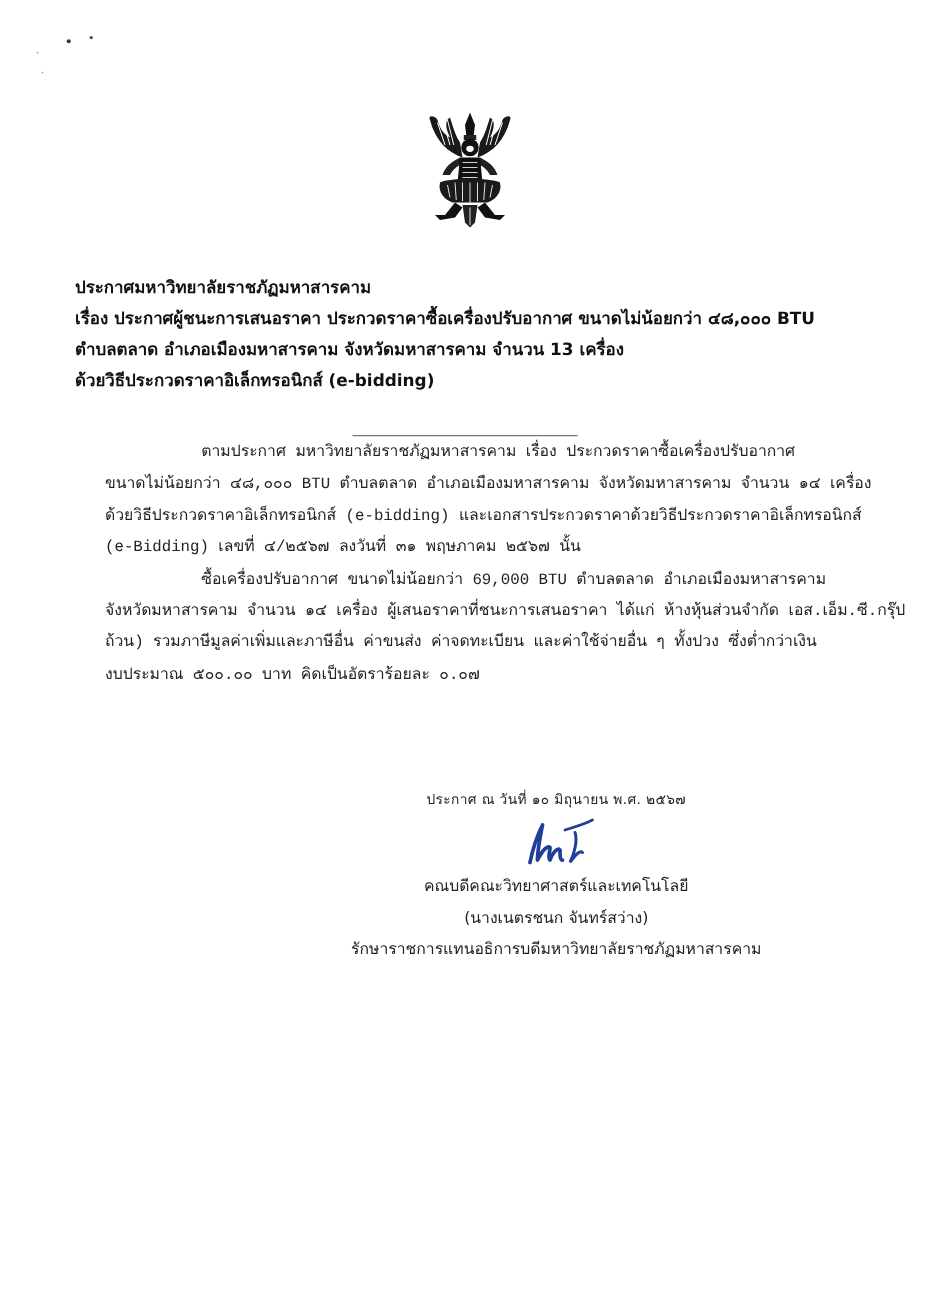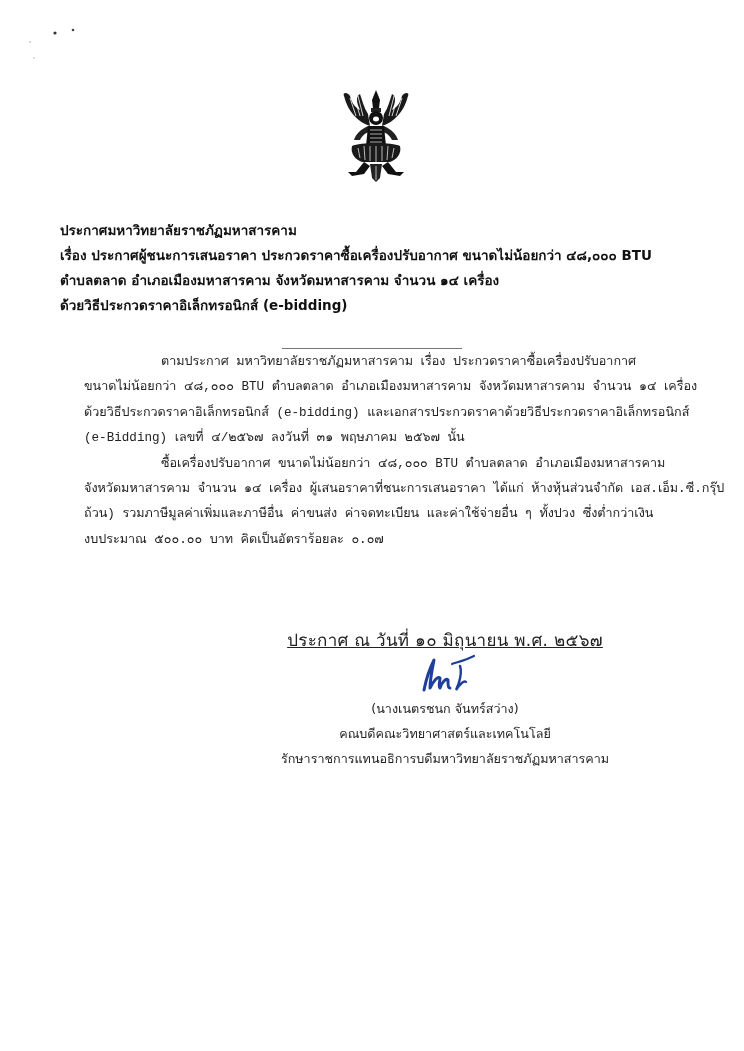--- a/index.html
+++ b/index.html
@@ -8,21 +8,21 @@
   .specks { position:absolute; left:0; top:0; }
   .garuda { position:absolute; left:330px; top:86px; width:92px; height:98px; }
   .title-block { position:absolute; left:60px; width:624px; top:218px; text-align:left; }
   .title-line { font-size:13.5px; font-weight:bold; line-height:25px; white-space:nowrap; color:#111; }
   .rule { position:absolute; left:282px; top:348px; width:180px; height:1px; background:#777; }
   .body-block { position:absolute; left:84px; top:350px; width:602px;font-family:Liberation Mono, monospace; }
   .p-line { font-size:12.6px; line-height:25.4px; white-space:nowrap; color:#222; }
   .indent { padding-left:77px; }
   .just { text-align:justify; text-align-last:justify; }
   .sign-block { position:absolute; left:260px; width:370px; top:628px; text-align:center; }
-  .date-line { font-size:17px; line-height:24px; letter-spacing:0.3px; color:#222;text-decoration:underline; }
+  .date-line { font-size:11px; line-height:24px; letter-spacing:0.3px; color:#222; }
   .signature { display:block; margin:0 auto; width:70px; height:44px; }
   .sig-line { font-size:12.6px; line-height:25px; color:#222; white-space:nowrap; }
 </style>
 </head>
 <body>
 
 <svg class="specks" width="120" height="80">
   <circle cx="55" cy="33" r="1.6" fill="#333"></circle>
   <circle cx="73" cy="30" r="1.3" fill="#444"></circle>
   <circle cx="30" cy="42" r="0.7" fill="#999"></circle>
@@ -55,44 +55,44 @@
   <path d="M34 76 L26 86 L18 86 L22 90 L34 88 L40 80 Z" fill="#111"></path>
   <path d="M58 76 L66 86 L74 86 L70 90 L58 88 L52 80 Z" fill="#111"></path>
 
   <path d="M40 78 L52 78 L50 92 L46 96 L42 92 Z" fill="#222"></path>
   <path d="M46 80 L46 94" stroke="#fff" stroke-width="0.7"></path>
 </svg>
 
 <div class="title-block">
   <div class="title-line">ประกาศมหาวิทยาลัยราชภัฏมหาสารคาม</div>
   <div class="title-line">เรื่อง ประกาศผู้ชนะการเสนอราคา ประกวดราคาซื้อเครื่องปรับอากาศ ขนาดไม่น้อยกว่า ๔๘,๐๐๐ BTU</div>
-  <div class="title-line">ตำบลตลาด อำเภอเมืองมหาสารคาม จังหวัดมหาสารคาม จำนวน ๑๔ เครื่อง</div>
+  <div class="title-line">ตำบลตลาด อำเภอเมืองมหาสารคาม จังหวัดมหาสารคาม จำนวน 13 เครื่อง</div>
   <div class="title-line">ด้วยวิธีประกวดราคาอิเล็กทรอนิกส์ (e-bidding)</div>
 </div>
 
 <div class="rule"></div>
 
 <div class="body-block">
   <div>
     <div class="p-line indent">ตามประกาศ มหาวิทยาลัยราชภัฏมหาสารคาม เรื่อง ประกวดราคาซื้อเครื่องปรับอากาศ</div>
     <div class="p-line just">ขนาดไม่น้อยกว่า ๔๘,๐๐๐ BTU ตำบลตลาด อำเภอเมืองมหาสารคาม จังหวัดมหาสารคาม จำนวน ๑๔ เครื่อง</div>
     <div class="p-line just">ด้วยวิธีประกวดราคาอิเล็กทรอนิกส์ (e-bidding) และเอกสารประกวดราคาด้วยวิธีประกวดราคาอิเล็กทรอนิกส์</div>
     <div class="p-line">(e-Bidding) เลขที่ ๔/๒๕๖๗ ลงวันที่ ๓๑ พฤษภาคม ๒๕๖๗ นั้น</div>
   </div>
   <div>
-    <div class="p-line indent">ซื้อเครื่องปรับอากาศ ขนาดไม่น้อยกว่า ๔๘,๐๐๐ BTU ตำบลตลาด อำเภอเมืองมหาสารคาม</div>
+    <div class="p-line indent">ซื้อเครื่องปรับอากาศ ขนาดไม่น้อยกว่า 69,000 BTU ตำบลตลาด อำเภอเมืองมหาสารคาม</div>
     <div class="p-line just">จังหวัดมหาสารคาม จำนวน ๑๔ เครื่อง ผู้เสนอราคาที่ชนะการเสนอราคา ได้แก่ ห้างหุ้นส่วนจำกัด เอส.เอ็ม.ซี.กรุ๊ป</div>
     <div class="p-line">ถ้วน) รวมภาษีมูลค่าเพิ่มและภาษีอื่น ค่าขนส่ง ค่าจดทะเบียน และค่าใช้จ่ายอื่น ๆ ทั้งปวง ซึ่งต่ำกว่าเงิน</div>
     <div class="p-line">งบประมาณ ๕๐๐.๐๐ บาท คิดเป็นอัตราร้อยละ ๐.๐๗</div>
   </div>
 </div>
 
 <div class="sign-block">
   <div class="date-line">ประกาศ ณ วันที่ ๑๐ มิถุนายน พ.ศ. ๒๕๖๗</div>
   <svg class="signature" viewBox="0 0 70 44">
     <path d="M14 38 C16 28 20 16 24 8 C22 18 20 28 20 36 C24 28 28 24 30 26 C30 30 28 34 30 36 C32 30 36 26 38 28 C38 32 38 36 40 36" fill="none" stroke="#1f3f99" stroke-width="3" stroke-linecap="round" stroke-linejoin="round"></path>
     <path d="M42 12 C48 10 56 8 64 4" fill="none" stroke="#1f3f99" stroke-width="2.2" stroke-linecap="round"></path>
     <path d="M50 14 C52 20 50 30 46 38 C50 32 54 28 56 30" fill="none" stroke="#1f3f99" stroke-width="2.4" stroke-linecap="round"></path>
   </svg>
+  <div class="sig-line">คณบดีคณะวิทยาศาสตร์และเทคโนโลยี</div>
   <div class="sig-line">(นางเนตรชนก จันทร์สว่าง)</div>
-  <div class="sig-line">คณบดีคณะวิทยาศาสตร์และเทคโนโลยี</div>
   <div class="sig-line">รักษาราชการแทนอธิการบดีมหาวิทยาลัยราชภัฏมหาสารคาม</div>
 </div>
 
 </body></html>

